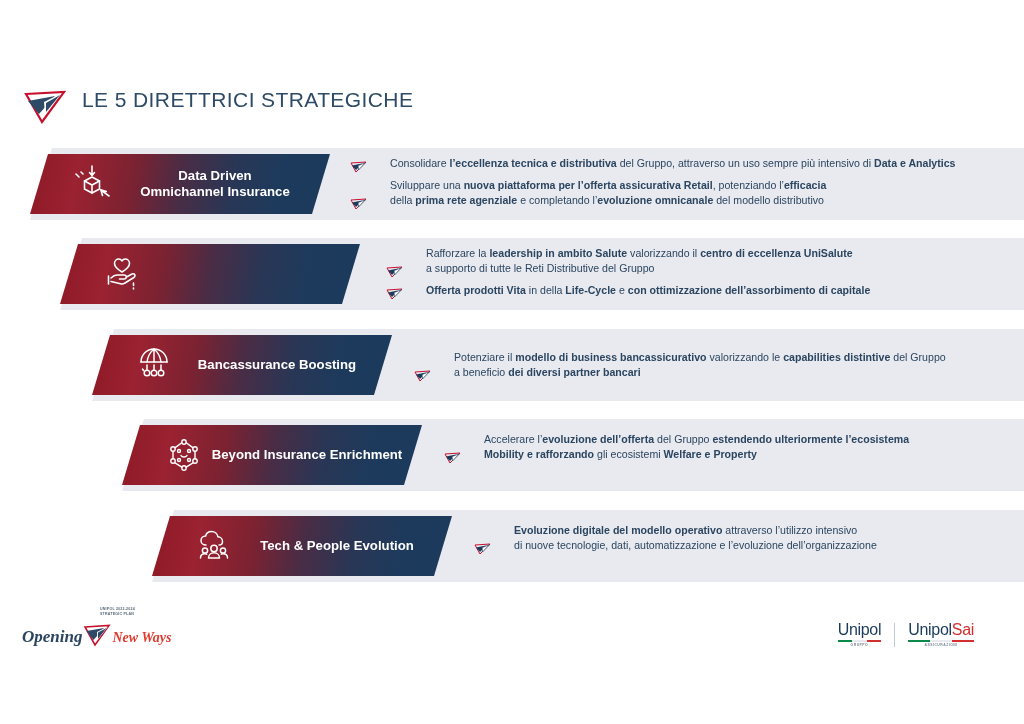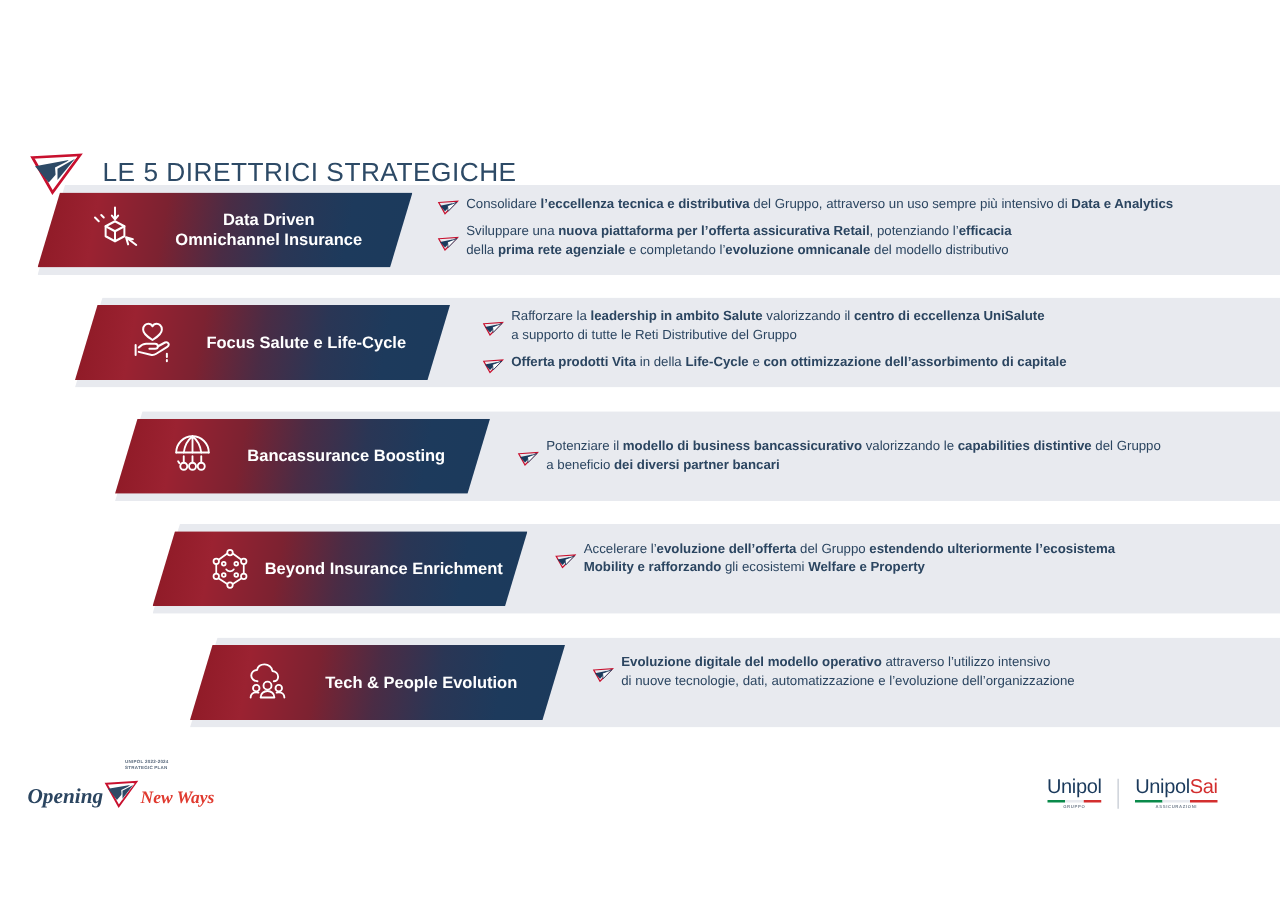--- a/index.html
+++ b/index.html
@@ -14,23 +14,22 @@
     overflow: hidden;
     position: relative;
   }
 
   
   .header {
     position: absolute;
     left: 22px;
     top: 88px;
     display: flex;
-    align-items: center;
+    align-items: flex-start;
     gap: 14px;
-    margin-top: 32px;
   }
   .header-logo {
     width: 46px;
     height: 38px;
     flex: 0 0 auto;
   }
   .page-title {
     font-size: 21px;
     letter-spacing: 0.4px;
     color: #2d4a66;
@@ -118,22 +117,22 @@
     height: 64px;
   }
   .bullets-0 { left: 350px; width: 664px; }
   .bullets-1 { left: 386px; width: 628px; }
   .bullets-2 { left: 414px; width: 600px; }
   .bullets-3 { left: 444px; width: 570px; }
   .bullets-4 { left: 474px; width: 540px; }
 
   .bullet {
     display: flex;
-    align-items: center;
-    gap: 6px;
+    align-items: flex-end;
+    gap: 23px;
     margin-bottom: 7px;
   }
   .bullet-icon {
     flex: 0 0 auto;
     width: 17px;
     height: 12px;
     margin-top: 2px;
   }
   .bullet-text {
     font-size: 10.6px;
@@ -297,21 +296,20 @@
         <svg viewBox="0 0 44 44" width="44" height="44" aria-hidden="true">
           <g fill="none" stroke="#ffffff" stroke-width="1.6" stroke-linecap="round" stroke-linejoin="round">
             <path d="M22 20 C22 20 14.5 15.5 14.5 11.5 C14.5 8.7 16.6 7 18.7 7 C20.3 7 21.5 8 22 9 C22.5 8 23.7 7 25.3 7 C27.4 7 29.5 8.7 29.5 11.5 C29.5 15.5 22 20 22 20 Z"></path>
             <path d="M11 26 C11 26 14 23 17 23 L24 23 C25.5 23 26.3 24 26.3 25 C26.3 26 25.5 27 24 27 L19.5 27"></path>
             <path d="M26.5 25 L32 22 C33.5 21.3 35 22.2 35 23.6 C35 24.4 34.6 25 33.8 25.5 L25 31 C23.5 32 22 32.2 20.5 31.8 L11 29.5"></path>
             <path d="M8.5 24 L8.5 32"></path>
             <path d="M33.5 31 L33.5 33.5 M33.5 36 L33.5 37"></path>
           </g>
         </svg>
       </span>
-      <div class="banner-title">Focus Salute e Life-Cycle</div>
     </div>
     <div class="bullets bullets-1 two-line">
       <div class="bullet">
         <span class="bullet-icon">
           <svg viewBox="0 0 17 12" width="17" height="12" aria-hidden="true">
             <path d="M1 2 L16 1 L6 11 Z" fill="none" stroke="#c8102e" stroke-width="1"></path>
             <path d="M2 4.5 L12 2.5 L6 9 Z" fill="#1b3a5c"></path>
             <path d="M8 4.5 L15.5 1.8 L8.5 9 Z" fill="#ffffff" stroke="#1b3a5c" stroke-width="0.7"></path>
           </svg>
         </span>

